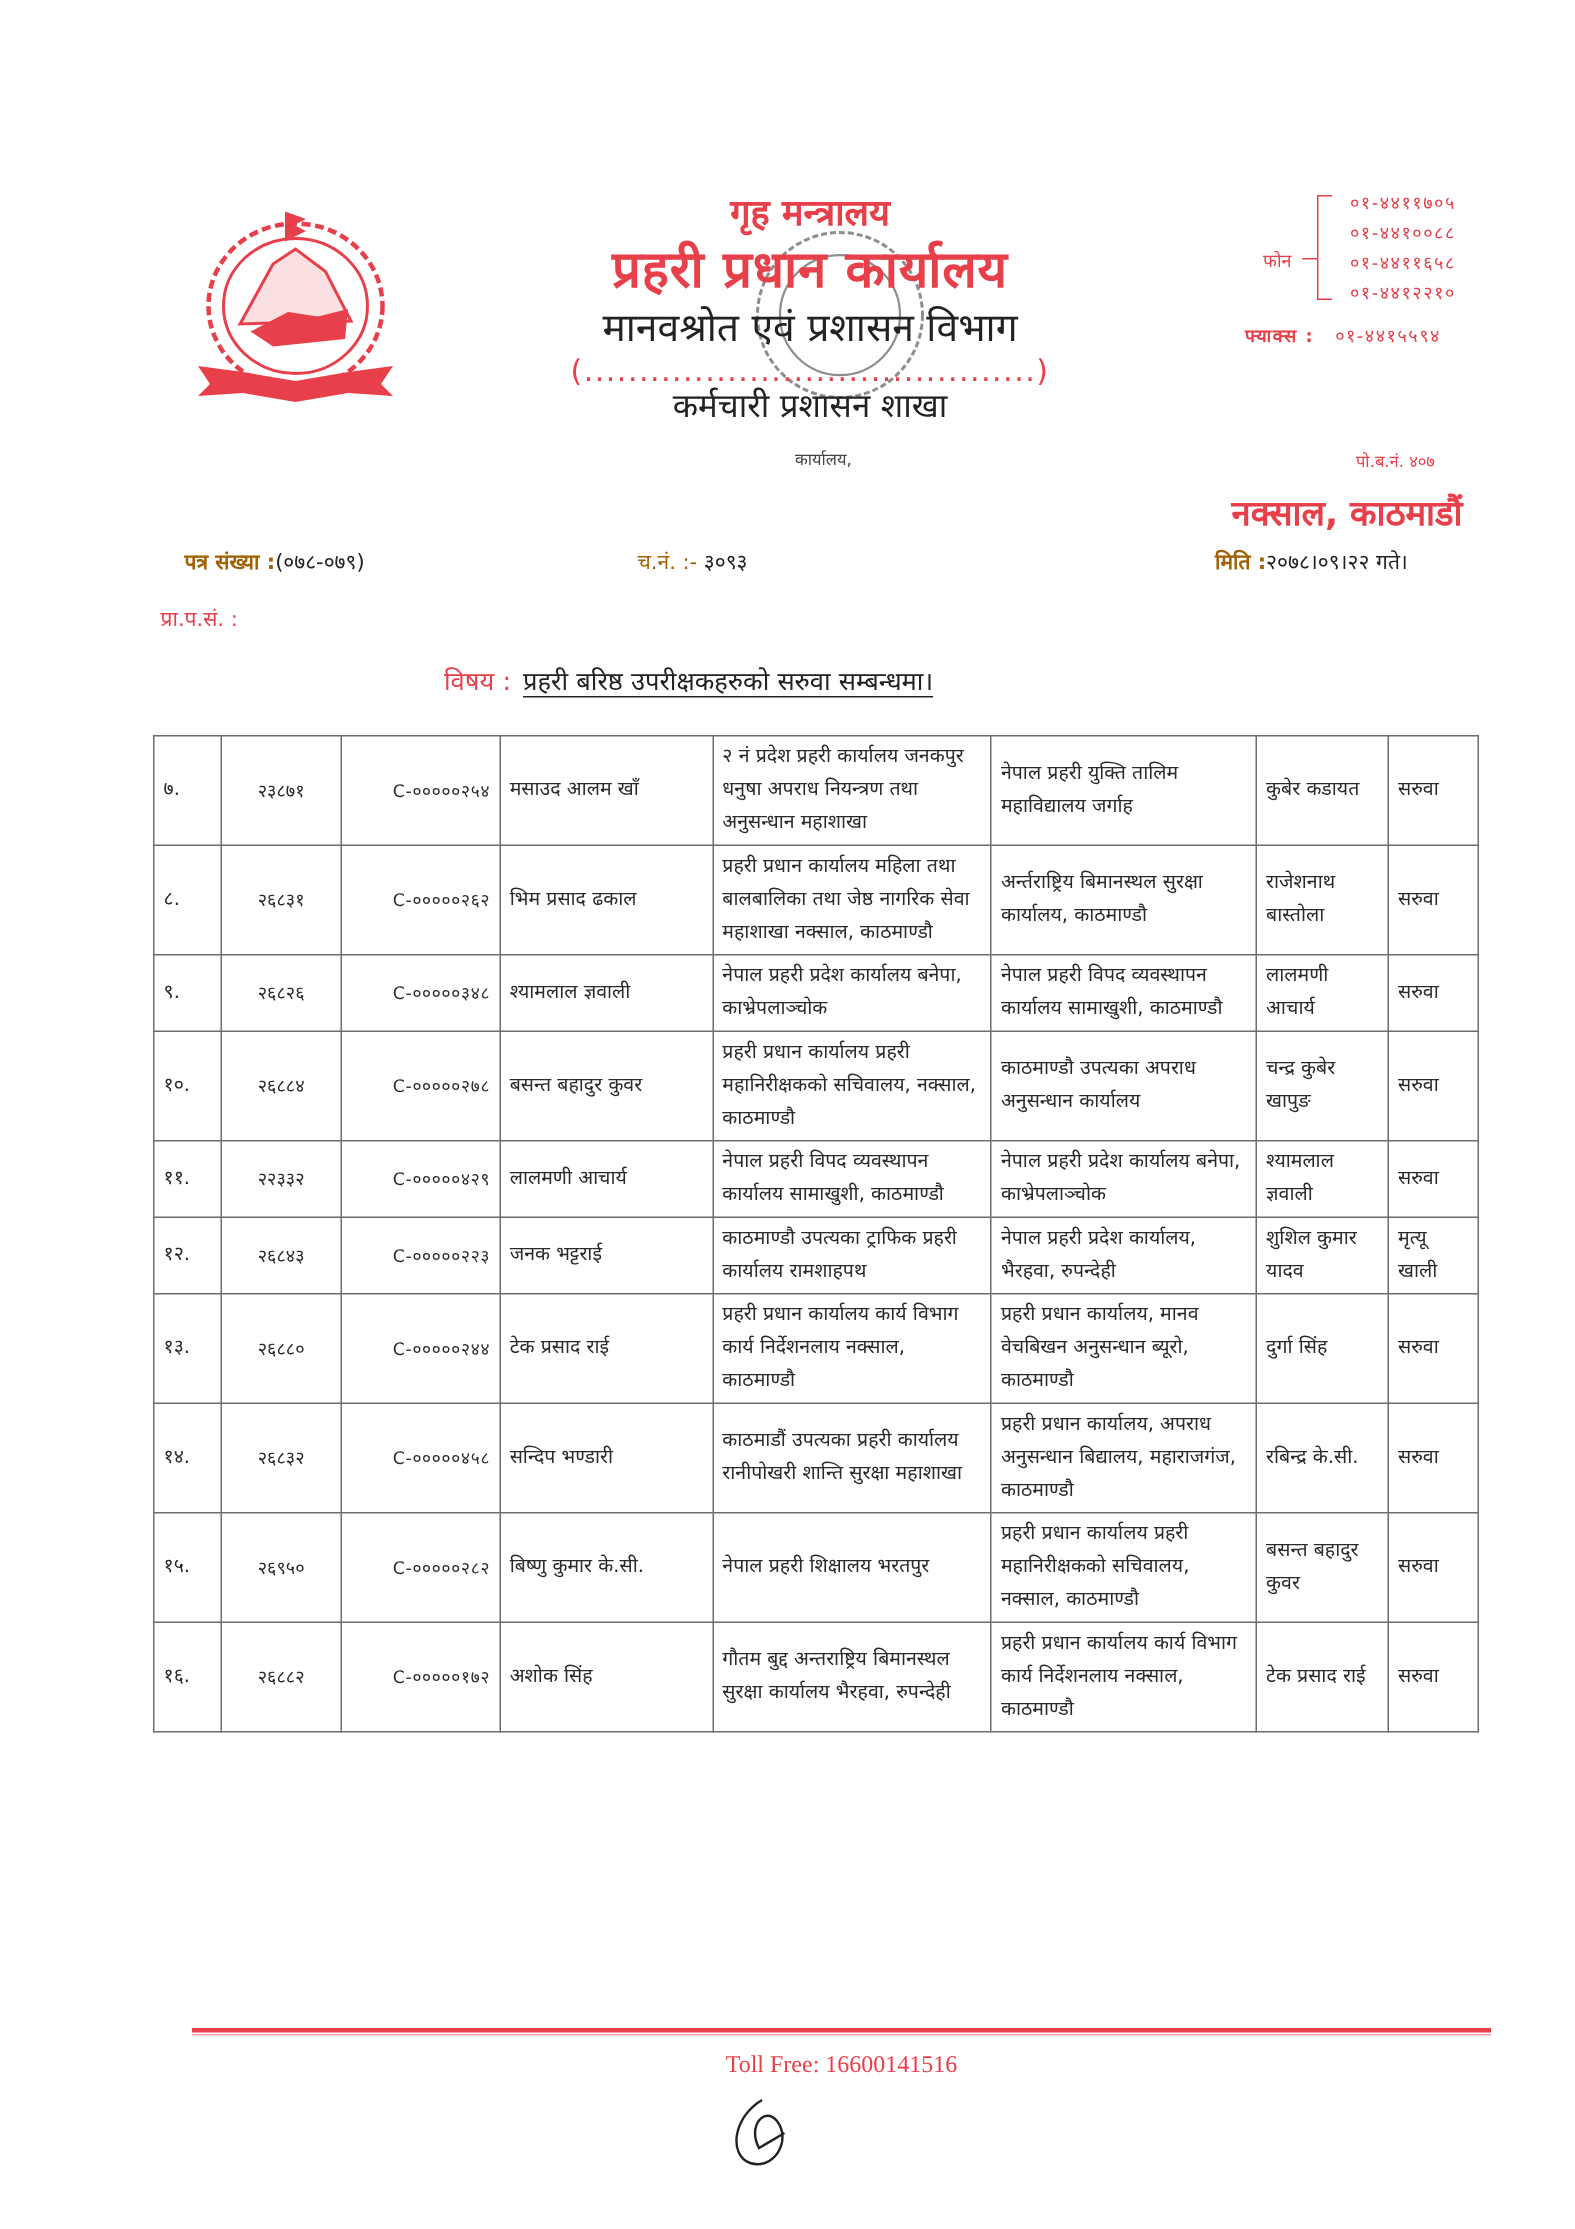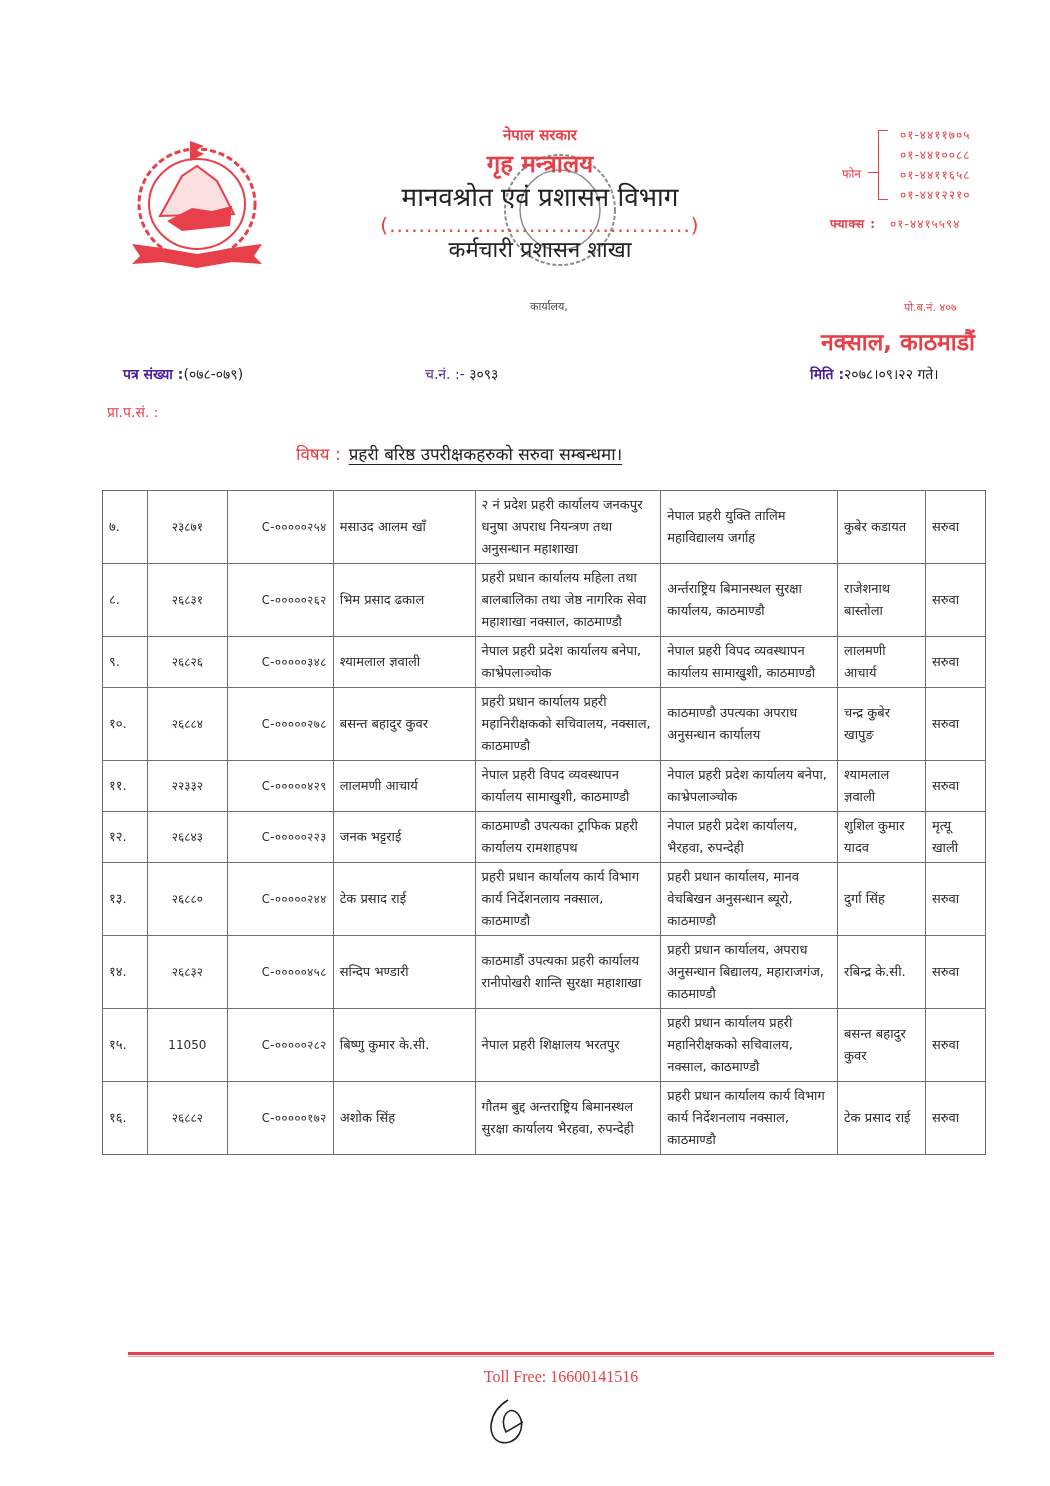--- a/index.html
+++ b/index.html
@@ -28,21 +28,21 @@
     .phone-bracket { position: absolute; left: 58px; top: 5px; width: 10px; height: 70px; border-left: 1.5px solid #e8404a; border-top: 1.5px solid #e8404a; border-bottom: 1.5px solid #e8404a; }
     .phone-dash { position: absolute; left: 48px; top: 47px; width: 10px; border-top: 1.5px solid #e8404a; }
     .phone-list { position: absolute; left: 80px; top: 0; line-height: 20px; letter-spacing: 1px; }
     .fax { position: absolute; left: 10px; top: 90px; letter-spacing: 1px; }
     .fax span { margin-left: 14px; }
 
     .pobox { left: 904px; top: 299px; font-size: 11px; color: #e8404a; }
     .address { left: 821px; top: 325px; font-size: 23px; font-weight: bold; color: #e8404a; }
 
     .meta-row { top: 364px; font-size: 14px; }
-    .meta-label { color: #4c1d95; font-weight: bold; }
+    .meta-label { color: #a16207; font-weight: bold; }
     .patra { left: 123px; }
     .chana { left: 425px; }
     .miti { left: 810px; }
     .prapasa { left: 107px; top: 402px; font-size: 14px; color: #e8404a; font-weight: normal; }
 
     .subject { left: 296px; top: 442px; font-size: 17px; }
     .subject .lbl { color: #e8404a; font-weight: normal; margin-right: 8px; }
     .subject .txt { text-decoration: underline; text-underline-offset: 4px; }
 
     
@@ -75,22 +75,22 @@
   <path d="M45 85 L70 72 L90 75 L110 70 L108 90 L60 95 Z" fill="#e8404a"></path>
   <path d="M10 108 L40 112 L75 118 L110 112 L140 108 L132 120 L140 128 L110 126 L75 132 L40 126 L10 128 L18 120 Z" fill="#e8404a"></path>
 </svg>
 
 <svg class="abs stamp" viewBox="0 0 130 130">
   <circle cx="65" cy="65" r="55" fill="none" stroke="#333" stroke-width="2" stroke-dasharray="4 2"></circle>
   <circle cx="65" cy="65" r="40" fill="none" stroke="#333" stroke-width="1.5"></circle>
 </svg>
 
 <div class="abs hdr-center">
-  <div class="gov">नेपाल सरकार</div>
   <div class="ministry">गृह मन्त्रालय</div>
+  <div class="office">प्रहरी प्रधान कार्यालय</div>
   <div class="dept">मानवश्रोत एवं प्रशासन विभाग</div>
   <div class="dots-row">(.........................................)</div>
   <div class="section">कर्मचारी प्रशासन शाखा</div>
 </div>
 <div class="abs stamp-sub">कार्यालय,</div>
 
 <div class="abs contact">
   <span class="phone-label">फोन</span>
   <span class="phone-dash"></span>
   <span class="phone-bracket"></span>
@@ -200,21 +200,21 @@
         <td class="c-no">२६८३२</td>
         <td class="c-id">C-०००००४५८</td>
         <td class="c-name">सन्दिप भण्डारी</td>
         <td class="c-from">काठमाडौं उपत्यका प्रहरी कार्यालय रानीपोखरी शान्ति सुरक्षा महाशाखा</td>
         <td class="c-to">प्रहरी प्रधान कार्यालय, अपराध अनुसन्धान बिद्यालय, महाराजगंज, काठमाण्डौ</td>
         <td class="c-rep">रबिन्द्र के.सी.</td>
         <td class="c-rem">सरुवा</td>
       </tr>
       <tr>
         <td class="c-sn">१५.</td>
-        <td class="c-no">11050</td>
+        <td class="c-no">२६९५०</td>
         <td class="c-id">C-०००००२८२</td>
         <td class="c-name">बिष्णु कुमार के.सी.</td>
         <td class="c-from">नेपाल प्रहरी शिक्षालय भरतपुर</td>
         <td class="c-to">प्रहरी प्रधान कार्यालय प्रहरी महानिरीक्षकको सचिवालय, नक्साल, काठमाण्डौ</td>
         <td class="c-rep">बसन्त बहादुर कुवर</td>
         <td class="c-rem">सरुवा</td>
       </tr>
       <tr>
         <td class="c-sn">१६.</td>
         <td class="c-no">२६८८२</td>

